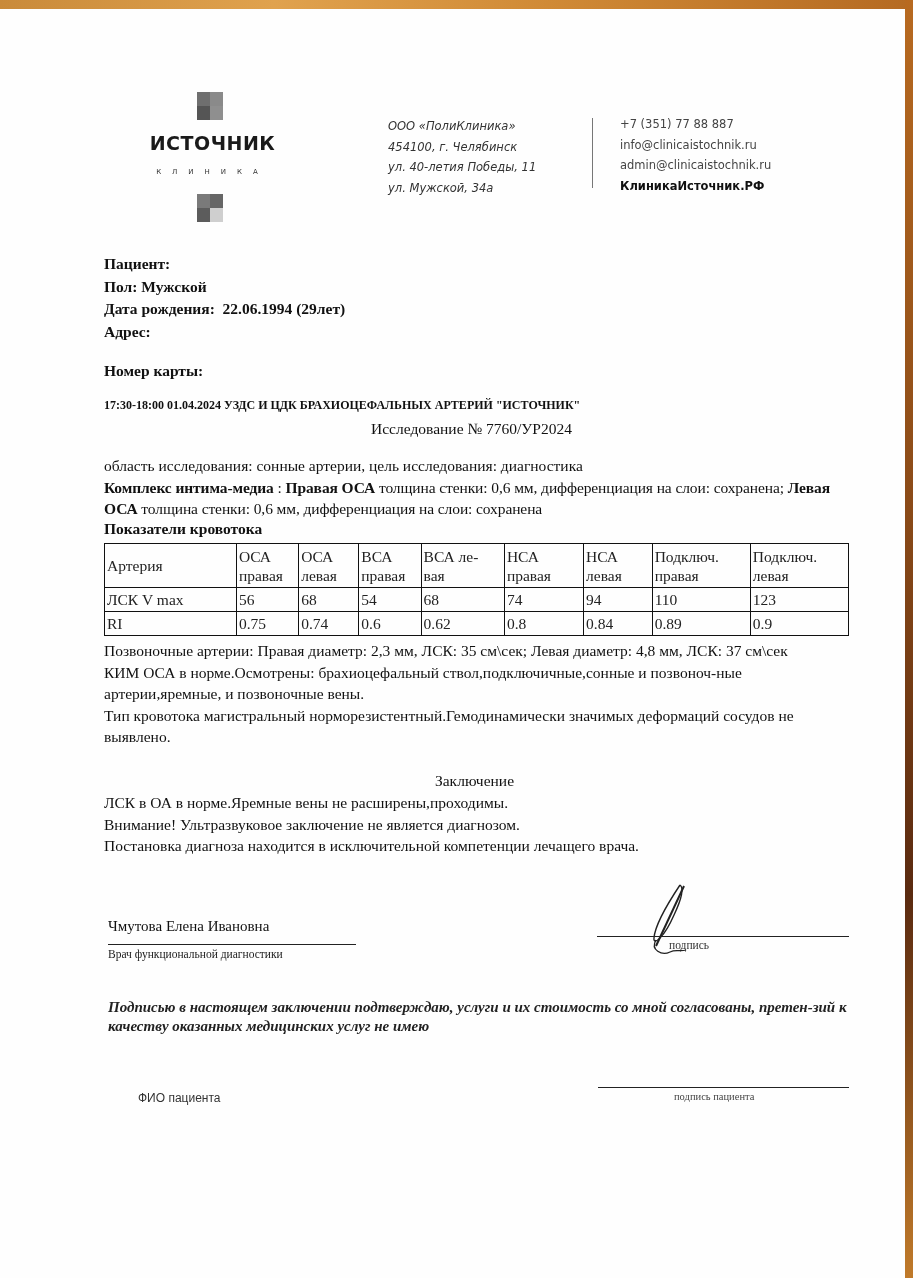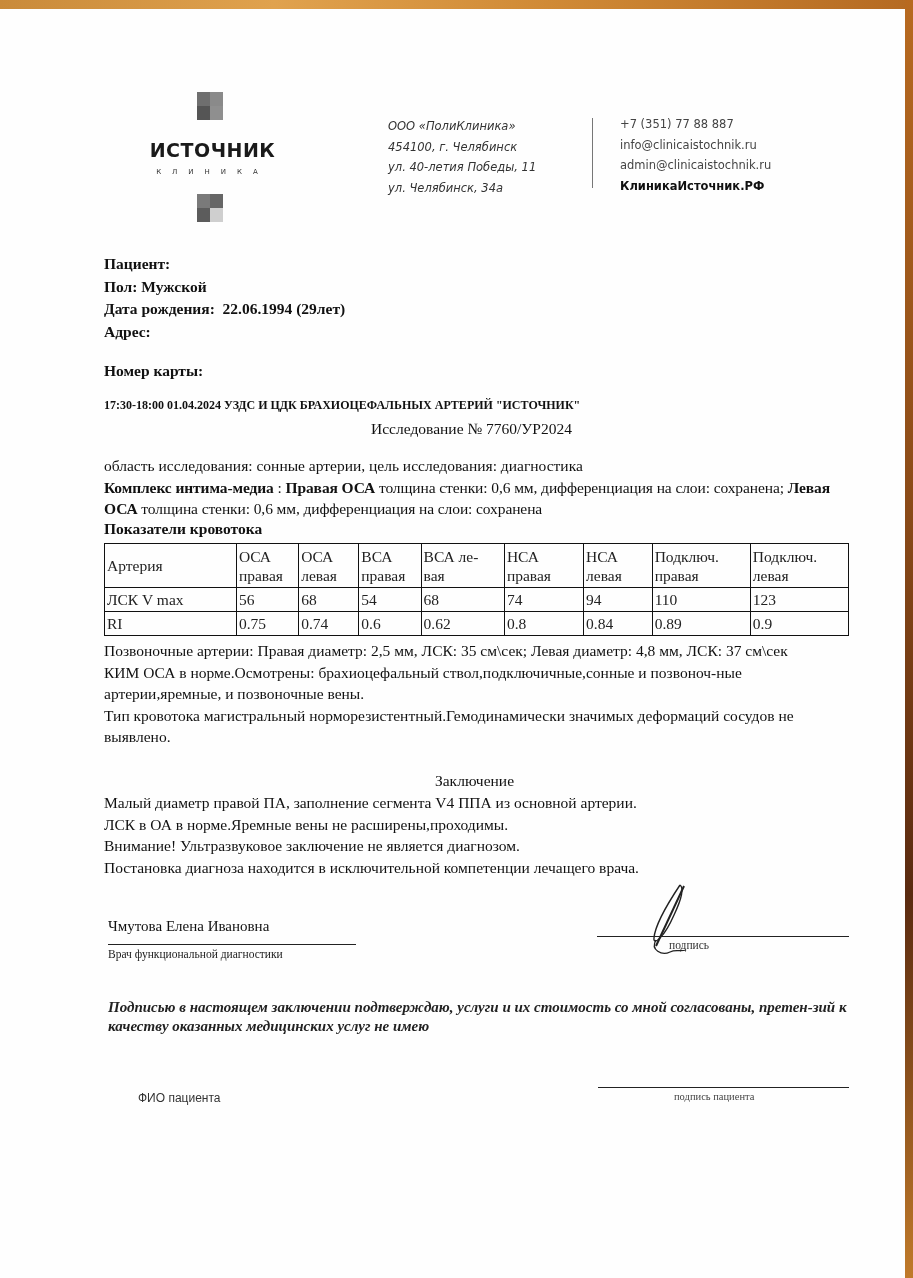--- a/index.html
+++ b/index.html
@@ -25,21 +25,21 @@
   
   .logo { position: absolute; left: 140px; top: 92px; width: 145px; }
   .logo-sq {
     position: absolute; width: 26px; height: 28px; display: grid;
     grid-template-columns: 1fr 1fr; grid-template-rows: 1fr 1fr;
   }
   .logo-sq span { display: block; }
   .logo-sq.top { left: 57px; top: 0; }
   .logo-sq.bot { left: 57px; top: 102px; }
   .logo-name {
-    position: absolute; left: 0; top: 47px; width: 145px; text-align: center;
+    position: absolute; left: 0; top: 40px; width: 145px; text-align: center;
     font-family: "DejaVu Sans", sans-serif; font-weight: bold; font-size: 19px;
     letter-spacing: 0.5px; color: #1a1a1a;
   }
   .logo-sub {
     position: absolute; left: 0; top: 76px; width: 145px; text-align: center;
     font-family: "DejaVu Sans", sans-serif; font-size: 7px; letter-spacing: 11px;
     color: #333;
   }
   .org {
     position: absolute; left: 388px; top: 116px;
@@ -138,21 +138,21 @@
       <span style="background:#666"></span>
     <span style="background:#5c5c5c"></span>
       <span style="background:#cfcfcf"></span>
   </div>
 </div>
 
 <div class="org">
   <div>ООО «ПолиКлиника»</div>
   <div>454100, г. Челябинск</div>
   <div>ул. 40-летия Победы, 11</div>
-  <div>ул. Челябинск, 34а</div>
+  <div>ул. Мужской, 34а</div>
 </div>
 <div class="vrule"></div>
 <div class="contacts">
   <div>+7 (351) 77 88 887</div>
   <div>info@clinicaistochnik.ru</div>
   <div>admin@clinicaistochnik.ru</div>
   <div class="site">КлиникаИсточник.РФ</div>
 </div>
 
 <div class="patient">
@@ -230,28 +230,27 @@
     <td>0.62</td>
     <td>0.8</td>
     <td>0.84</td>
     <td>0.89</td>
     <td>0.9</td>
   </tr>
 </tbody>
   </table>
 
 <div class="body-text" style="top:640px;">
-  <div>Позвоночные артерии: Правая диаметр: 2,5 мм, ЛСК: 35 см\сек; Левая диаметр: 4,8 мм, ЛСК: 37 см\сек</div>
+  <div>Позвоночные артерии: Правая диаметр: 2,3 мм, ЛСК: 35 см\сек; Левая диаметр: 4,8 мм, ЛСК: 37 см\сек</div>
   <div>КИМ ОСА в норме.Осмотрены: брахиоцефальный ствол,подключичные,сонные и позвоноч-ные артерии,яремные, и позвоночные вены.</div>
   <div>Тип кровотока магистральный норморезистентный.Гемодинамически значимых деформаций сосудов не выявлено.</div>
 </div>
 
 <div class="concl-head"><span>Заключение</span></div>
 <div class="body-text" style="top:792px;">
-  <div>Малый диаметр правой ПА, заполнение сегмента V4 ППА из основной артерии.</div>
   <div>ЛСК в ОА в норме.Яремные вены не расширены,проходимы.</div>
   <div>Внимание! Ультразвуковое заключение не является диагнозом.</div>
   <div>Постановка диагноза находится в исключительной компетенции лечащего врача.</div>
 </div>
 
 <div class="sig-left">
   <div class="sig-name">Чмутова Елена Ивановна</div>
   <div class="sig-role">Врач функциональной диагностики</div>
 </div>
 <div class="sig-right">

